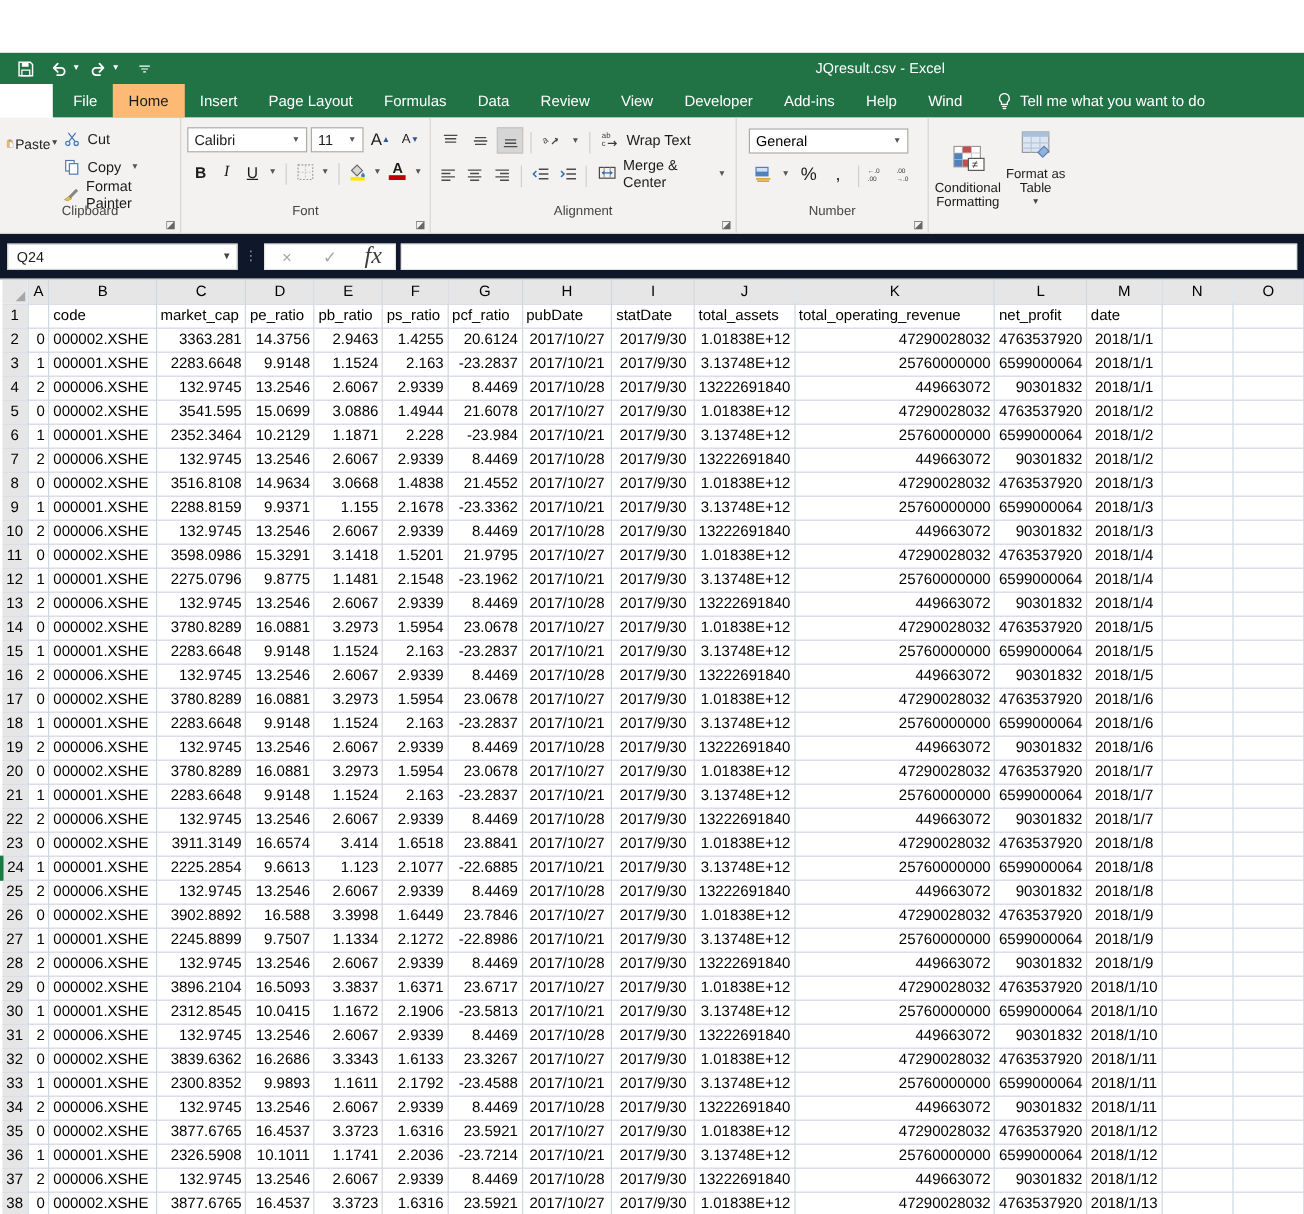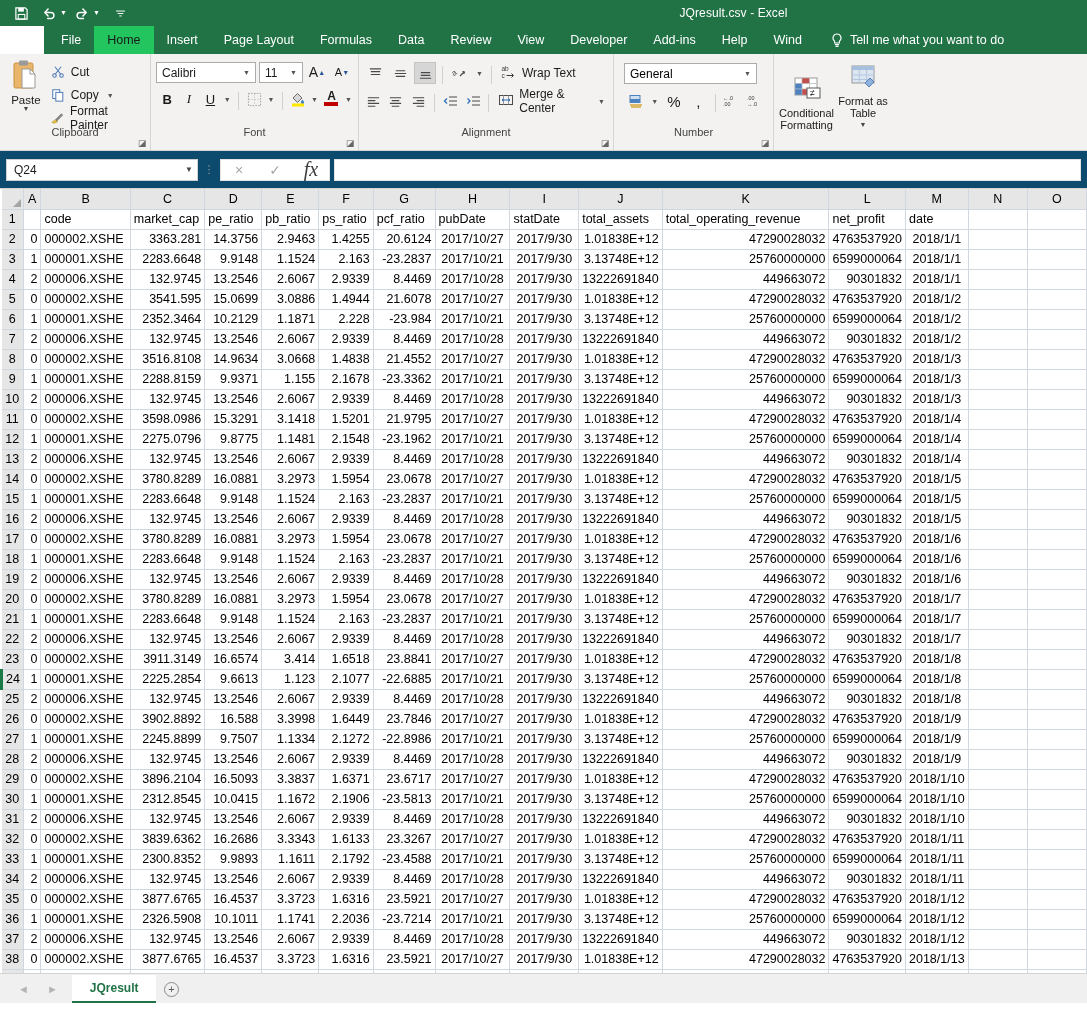--- a/index.html
+++ b/index.html
@@ -6,21 +6,21 @@
   html, body {
     width: 1087px; height: 1012px;
     overflow: hidden;
     font-family: "Liberation Sans", sans-serif;
     background: #ffffff;
   }
 
   
   .titlebar {
     height: 26px; background: #217346; position: relative;
-    display: flex; align-items: center;
+    display: flex; align-items: center; margin-top: 44px;
   }
   .qat { display: flex; align-items: center; gap: 2px; padding-left: 8px; }
   .qat-btn {
     width: 26px; height: 22px; display: flex; align-items: center; justify-content: center;
     color: #ffffff;
   }
   .qat-btn svg { display: block; }
   .qat-caret { font-size: 7px; color: #ffffff; margin-left: -4px; line-height: 22px; }
   .title-text {
     position: absolute; left: 0; right: 0; text-align: center;
@@ -30,21 +30,21 @@
 
   
   .ribbon-tabs {
     height: 28px; background: #217346; display: flex; align-items: stretch;
     padding-left: 4px; position: relative; margin-left: 44px;
   }
   .rtab {
     padding: 0 13px; display: flex; align-items: center;
     color: #ffffff; font-size: 12.5px; white-space: nowrap;
   }
-  .rtab.active { background: #22c55e; color: #1b1b1b; }
+  .rtab.active { background: #fdba74; color: #1b1b1b; }
   .tellme {
     display: flex; align-items: center; gap: 7px;
     color: #ffffff; font-size: 12.5px; padding-left: 16px;
   }
   .bulb { width: 12px; height: 15px; }
 
   
   .ribbon {
     height: 97px; background: #f3f2f1; border-bottom: 1px solid #d4d4d4;
     display: flex; position: relative; overflow: hidden;
@@ -58,21 +58,21 @@
   .dlg-launcher {
     position: absolute; bottom: 3px; right: 3px;
     width: 9px; height: 9px; color: #666;
     font-size: 9px; line-height: 9px;
   }
   .rrow { display: flex; align-items: flex-end; gap: 3px; }
 
   
   .g-clip { width: 150px; }
   .paste-big {
-    width: 44px; display: flex; flex-direction: column; align-items: center;
+    width: 44px; display: flex; align-items: center;
     font-size: 11.5px; color: #1b1b1b; padding-top: 2px;
   }
   .paste-label { margin-top: 1px; }
   .paste-caret { font-size: 7px; color: #444; margin-top: -1px; }
   .clip-items { display: flex; flex-direction: column; gap: 3px; padding-top: 5px; }
   .clip-item {
     display: flex; align-items: center; gap: 5px;
     font-size: 12px; color: #1b1b1b; height: 20px;
   }
   .clip-item .mini { width: 16px; height: 16px; display:flex; align-items:center; justify-content:center;}
@@ -137,21 +137,21 @@
     display: flex; align-items: center; padding-left: 6px;
     font-size: 12.5px; border: 1px solid transparent;
   }
   .st-normal { background: #ffffff; border-color:#c8c8c8; color: #1b1b1b; }
   .st-bad { background: #ffc7ce; color: #9c0006; }
   .st-check { background: #a5a5a5; color: #ffffff; border: 2px solid #3f3f3f; font-weight: 600; }
   .st-expl { background: #ffffff; color: #7b7b7b; font-style: italic; }
 
   
   .fbar {
-    height: 38px; background: #0c4a6e; display: flex; align-items: center;
+    height: 38px; background: #0f172a; display: flex; align-items: center;
     padding: 0 6px; gap: 0px; border-bottom: 1px solid #d4d4d4;
   }
   .namebox {
     width: 192px; height: 22px; background: #ffffff; border: 1px solid #d0d0d0;
     display: flex; align-items: center; padding: 0 4px 0 7px; font-size: 12px; color: #1b1b1b;
   }
   .namebox .nb-caret { margin-left: auto; font-size: 8px; color: #444; }
   .fbar-dots { width: 22px; text-align: center; color: #9a9a9a; font-size: 11px; letter-spacing:0; }
   .fbtns { display: flex; align-items: center; height: 22px; border: 1px solid #e3e3e3; background:#fff; }
   .fbtn { width: 36px; height: 20px; display: flex; align-items: center; justify-content: center; color: #a6a6a6; font-size: 14px; }

